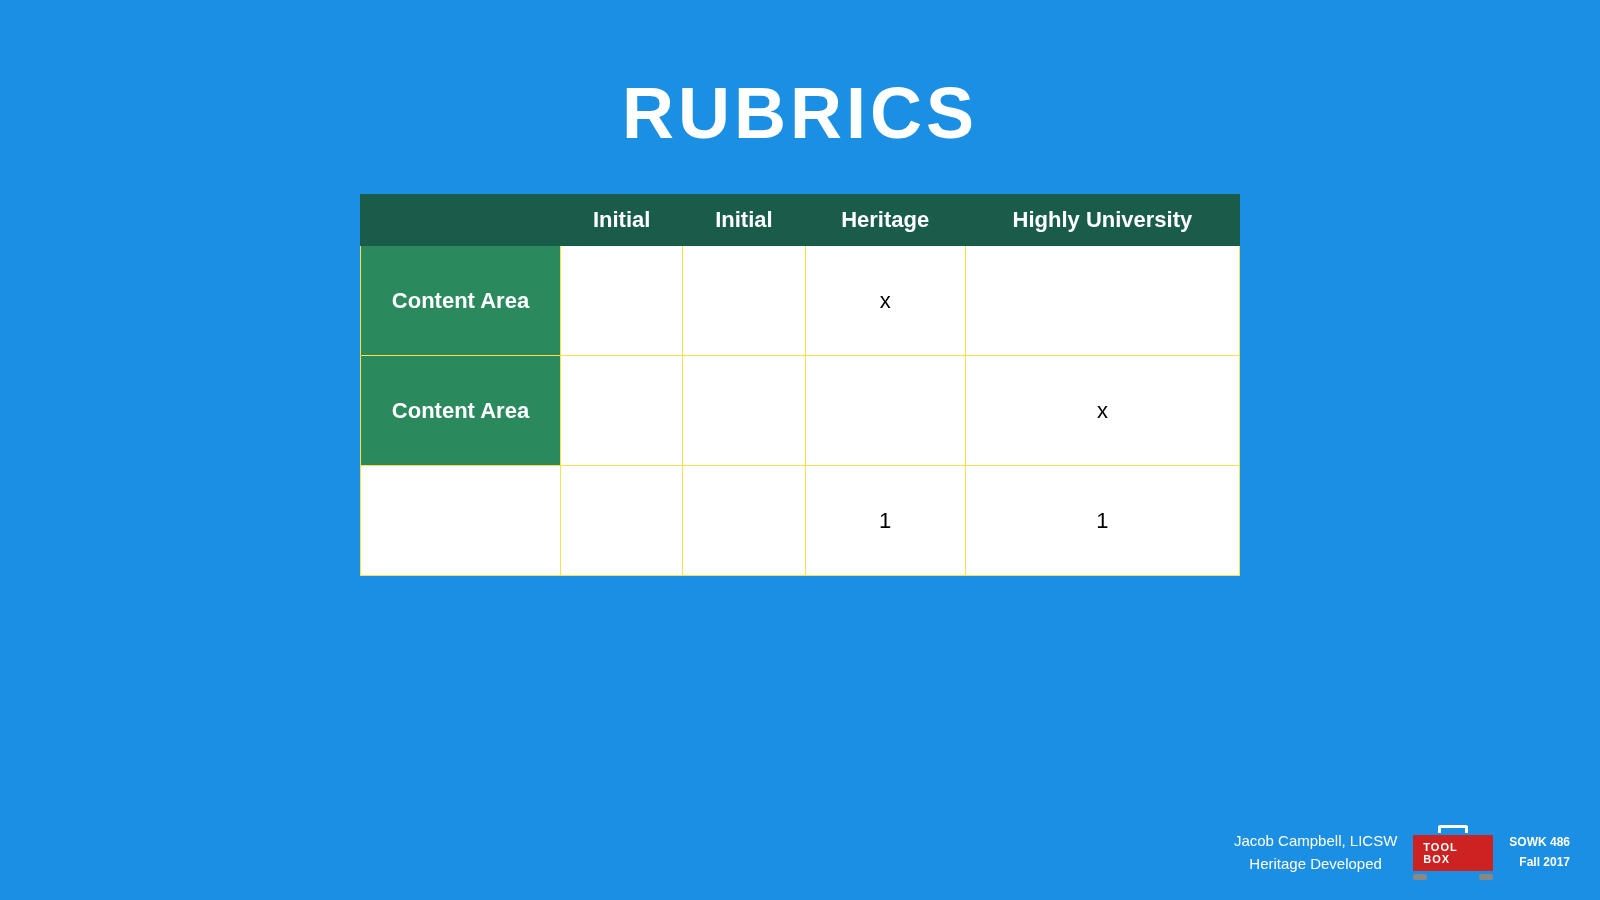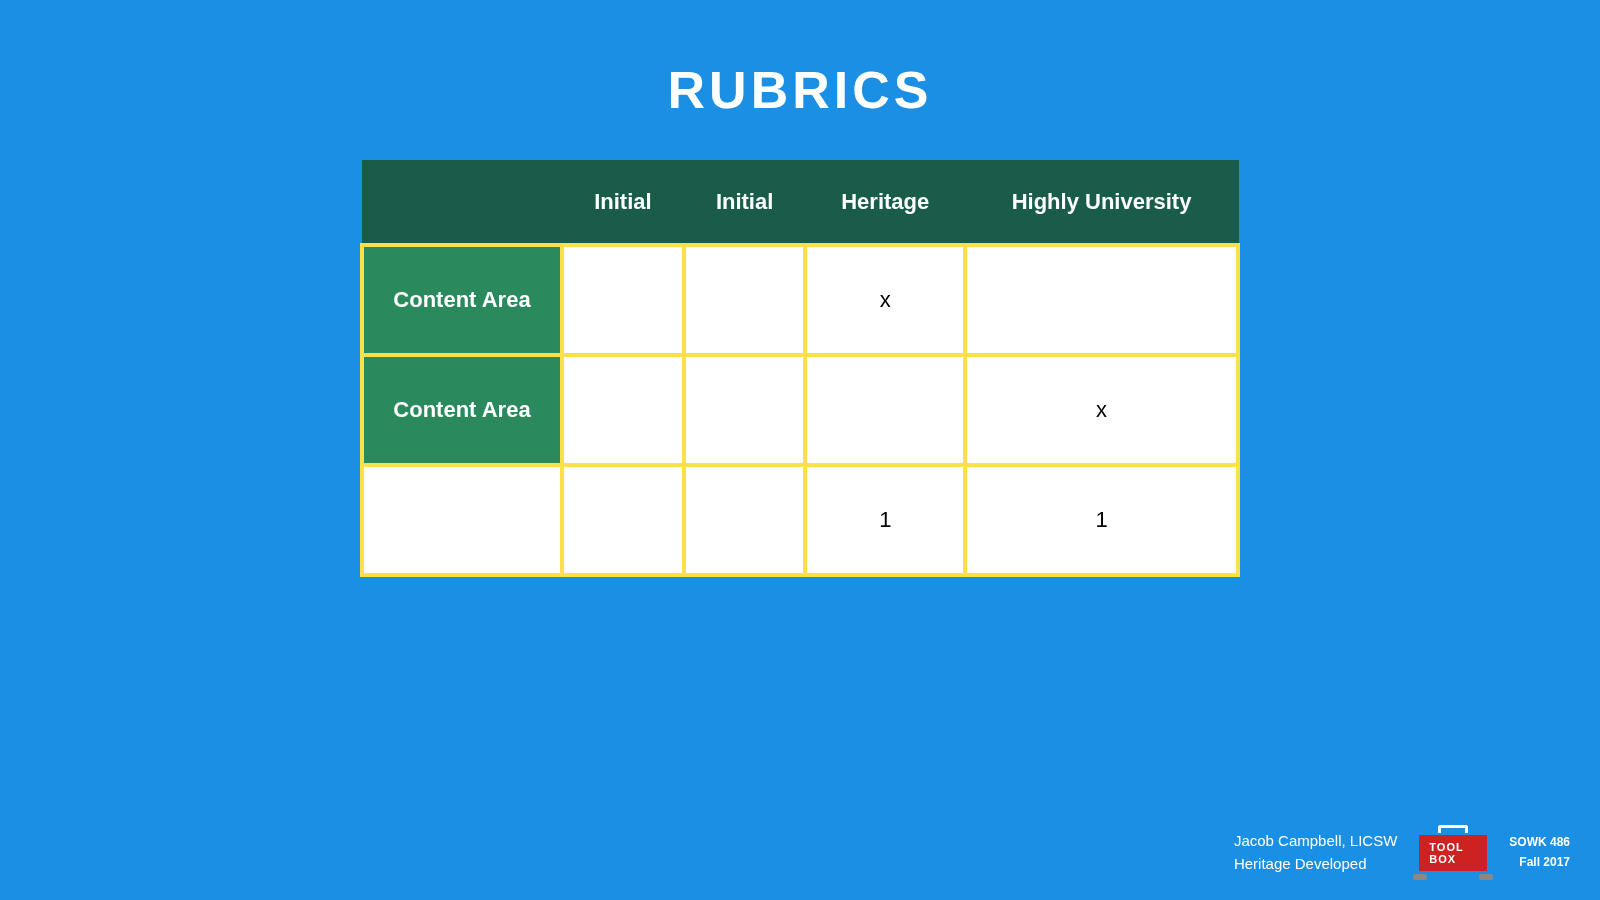--- a/index.html
+++ b/index.html
@@ -13,56 +13,57 @@
       position: relative;
     }
 
     #page-title {
       text-align: center;
       padding-top: 60px;
       margin-bottom: 40px;
     }
 
     #page-title h1 {
-      font-size: 52px;
+      font-size: 72px;
       font-weight: 900;
       color: #ffffff;
       letter-spacing: 4px;
       text-transform: uppercase;
       font-stretch: condensed;
+      margin-top: 12px;
     }
 
     .table-wrapper {
       display: flex;
       justify-content: center;
       margin-top: 10px;
     }
 
     table {
       border-collapse: collapse;
       width: 880px;
     }
 
     thead tr th {
       background-color: #1a5c4a;
       color: #ffffff;
       font-size: 22px;
       font-weight: 600;
       text-align: center;
-      padding: 28px 20px;
+      padding: 12px 20px;
       border: 1px solid #1a5c4a;
     }
 
     thead tr th:first-child {
       width: 200px;
       background-color: #1a5c4a;
     }
 
     tbody tr td {
-      border: 4px solid #fde047;
+      border: 1px solid #fde047;
       text-align: center;
       vertical-align: middle;
       font-size: 22px;
       font-weight: 500;
       padding: 16px 20px;
       background-color: #ffffff;
       height: 110px;
     }
 
     tbody tr td:first-child {
@@ -82,21 +83,21 @@
     .footer {
       position: absolute;
       bottom: 20px;
       right: 30px;
       display: flex;
       align-items: center;
       gap: 16px;
     }
 
     .footer-text {
-      text-align: left;
+      text-align: center;
       color: #ffffff;
       font-size: 15px;
       line-height: 1.5;
     }
 
     .toolbox-icon {
       display: flex;
       flex-direction: column;
       align-items: center;
       gap: 2px;
@@ -114,21 +115,21 @@
     .toolbox-body {
       background-color: #cc2222;
       color: #ffffff;
       font-size: 11px;
       font-weight: 900;
       padding: 6px 10px;
       letter-spacing: 1px;
       display: flex;
       align-items: center;
       justify-content: center;
-      width: 68px;
+      width: 80px;
       height: 36px;
       position: relative;
     }
 
     .toolbox-latches {
       display: flex;
       justify-content: space-between;
       width: 80px;
       margin-top: 1px;
     }

